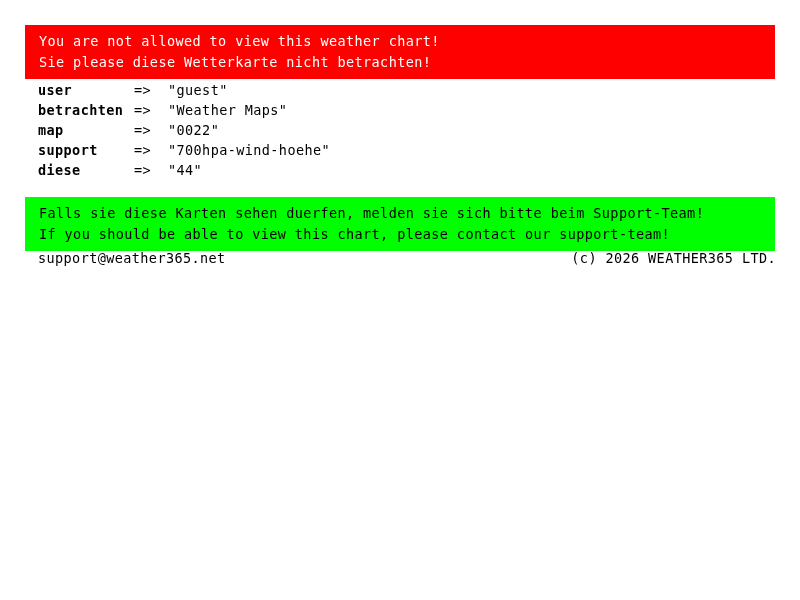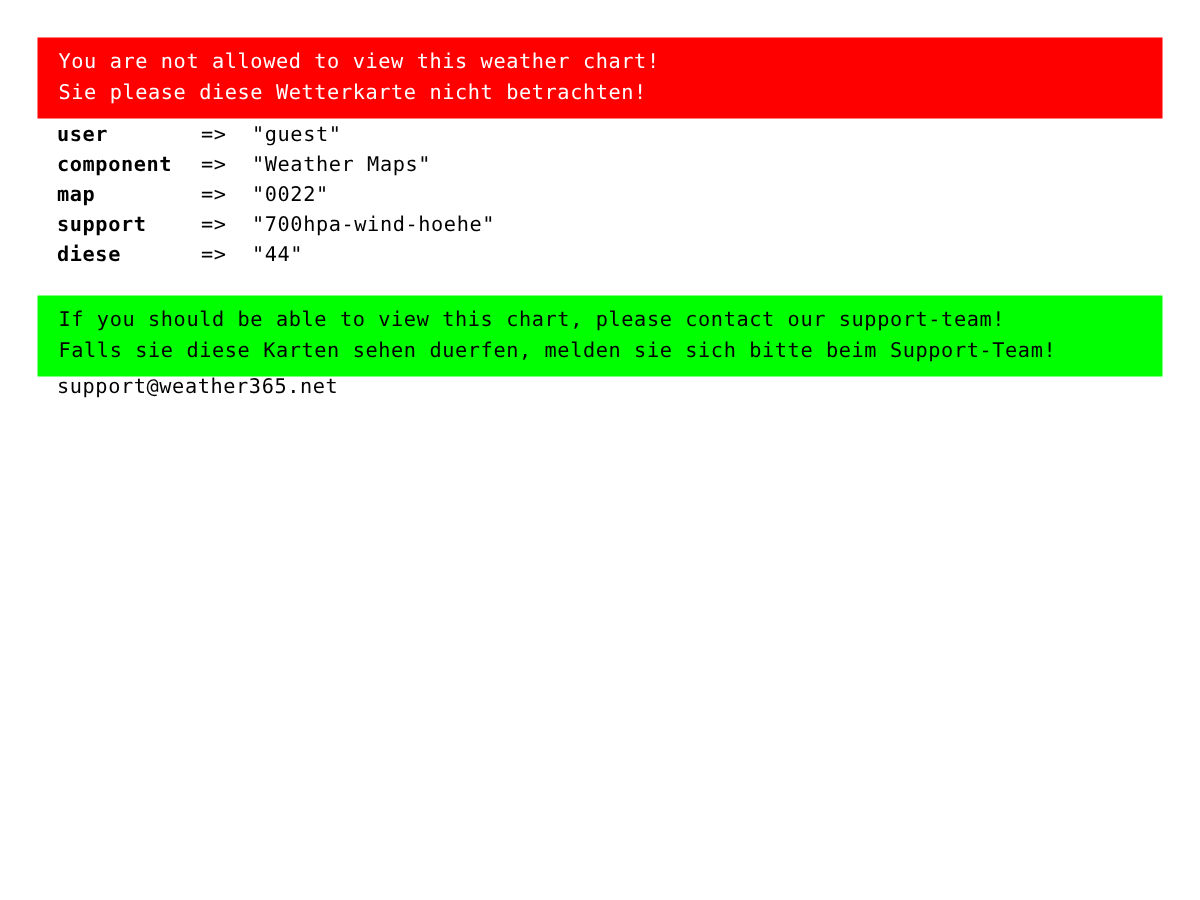--- a/index.html
+++ b/index.html
@@ -92,28 +92,29 @@
 
 <div class="page">
 
   <div class="banner banner-error">
     <div class="banner-line">You are not allowed to view this weather chart!</div>
     <div class="banner-line">Sie please diese Wetterkarte nicht betrachten!</div>
   </div>
 
   <div class="params">
     <div class="param-row"><span class="param-key">user</span><span class="param-arrow">=&gt;</span><span class="param-val">"guest"</span></div>
-    <div class="param-row"><span class="param-key">component</span><span class="param-arrow">=&gt;</span><span class="param-val">"Weather Maps"</span></div>
+    <div class="param-row"><span class="param-key">betrachten</span><span class="param-arrow">=&gt;</span><span class="param-val">"Weather Maps"</span></div>
     <div class="param-row"><span class="param-key">map</span><span class="param-arrow">=&gt;</span><span class="param-val">"0022"</span></div>
     <div class="param-row"><span class="param-key">support</span><span class="param-arrow">=&gt;</span><span class="param-val">"700hpa-wind-hoehe"</span></div>
     <div class="param-row"><span class="param-key">diese</span><span class="param-arrow">=&gt;</span><span class="param-val">"44"</span></div>
   </div>
 
   <div class="banner banner-ok">
+    <div class="banner-line">Falls sie diese Karten sehen duerfen, melden sie sich bitte beim Support-Team!</div>
     <div class="banner-line">If you should be able to view this chart, please contact our support-team!</div>
-    <div class="banner-line">Falls sie diese Karten sehen duerfen, melden sie sich bitte beim Support-Team!</div>
   </div>
 
   <div class="footer">
     <a href="#">support@weather365.net</a>
+    <span>(c) 2026 WEATHER365 LTD.</span>
   </div>
 
 </div>
 
 </body></html>

